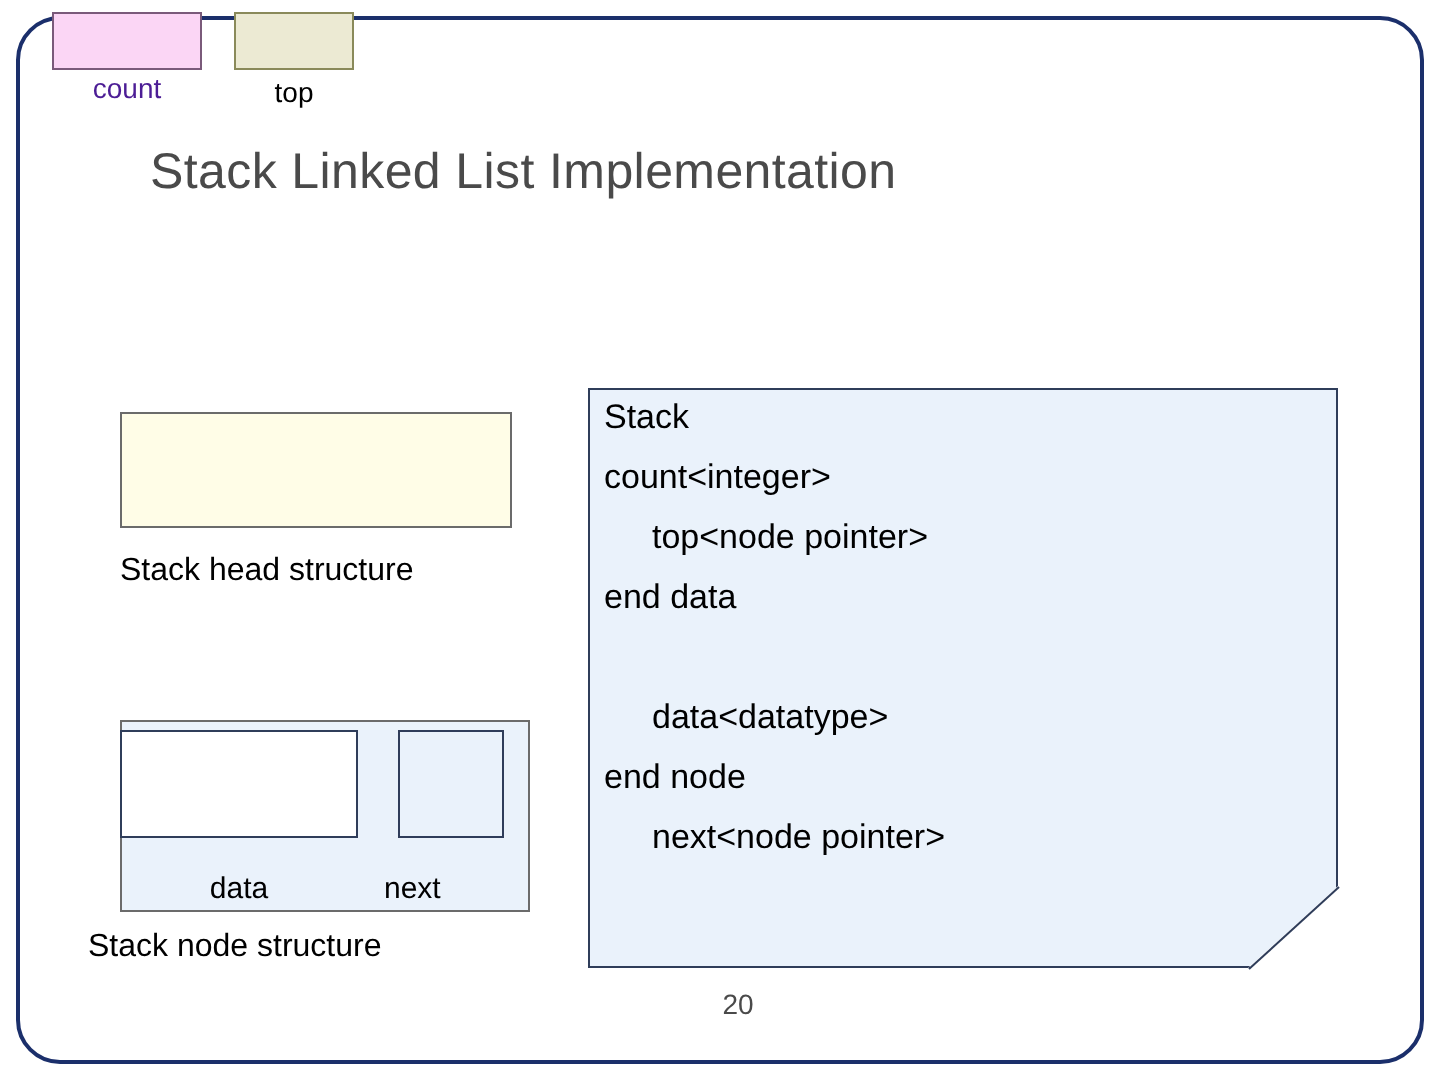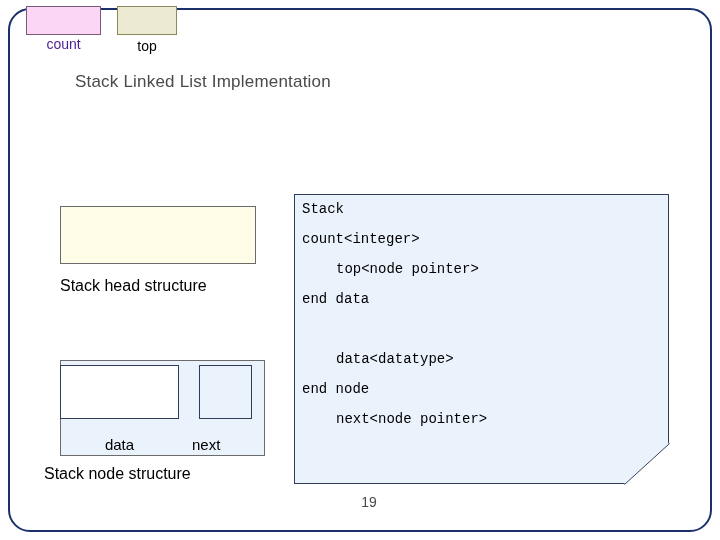--- a/index.html
+++ b/index.html
@@ -30,21 +30,21 @@
     box-sizing: border-box;
     border: 2px solid #1b2f6b;
     border-radius: 22px;
     background: transparent;
     pointer-events: none;
   }
   #title {
     position: absolute;
     left: 75px;
     top: 72px;
-    font-size: 17px;
+    font-size: 25px;
     color: #4a4a4a;
     font-family: "Liberation Sans", sans-serif;
     font-weight: normal;
     letter-spacing: 0.2px;
     white-space: nowrap;
   }
 
   
   #head-box {
     position: absolute;
@@ -193,31 +193,31 @@
     pointer-events: none;
   }
   #code-text {
     position: absolute;
     left: 294px;
     top: 194px;
     width: 375px;
     height: 290px;
     padding: 0;
     box-sizing: border-box;
-    font-family: Liberation Mono, monospace;
-    font-size: 14px;
+    font-family: Liberation Sans, sans-serif;
+    font-size: 17px;
     color: #000000;
     line-height: 30px;
   }
   .code-line {
     white-space: pre;
     padding-left: 8px;
   }
   .code-line.indent1 { }
-  .code-line.indent2 { padding-left: 42px; }
+  .code-line.indent2 { padding-left: 32px; }
   .code-line.gap { height: 30px; }
 
   #page-number {
     position: absolute;
     left: 345px;
     top: 494px;
     width: 48px;
     text-align: center;
     font-size: 14px;
     color: #4a4a4a;
@@ -256,14 +256,14 @@
       <div class="code-line">Stack</div>
       <div class="code-line indent1">count&lt;integer&gt;</div>
       <div class="code-line indent2">top&lt;node pointer&gt;</div>
       <div class="code-line">end data</div>
       <div class="code-line gap"></div>
       <div class="code-line indent2">data&lt;datatype&gt;</div>
       <div class="code-line">end node</div>
       <div class="code-line indent2">next&lt;node pointer&gt;</div>
     </div>
 
-  <div id="page-number">19</div>
+  <div id="page-number">20</div>
 </div>
 
 </body></html>

